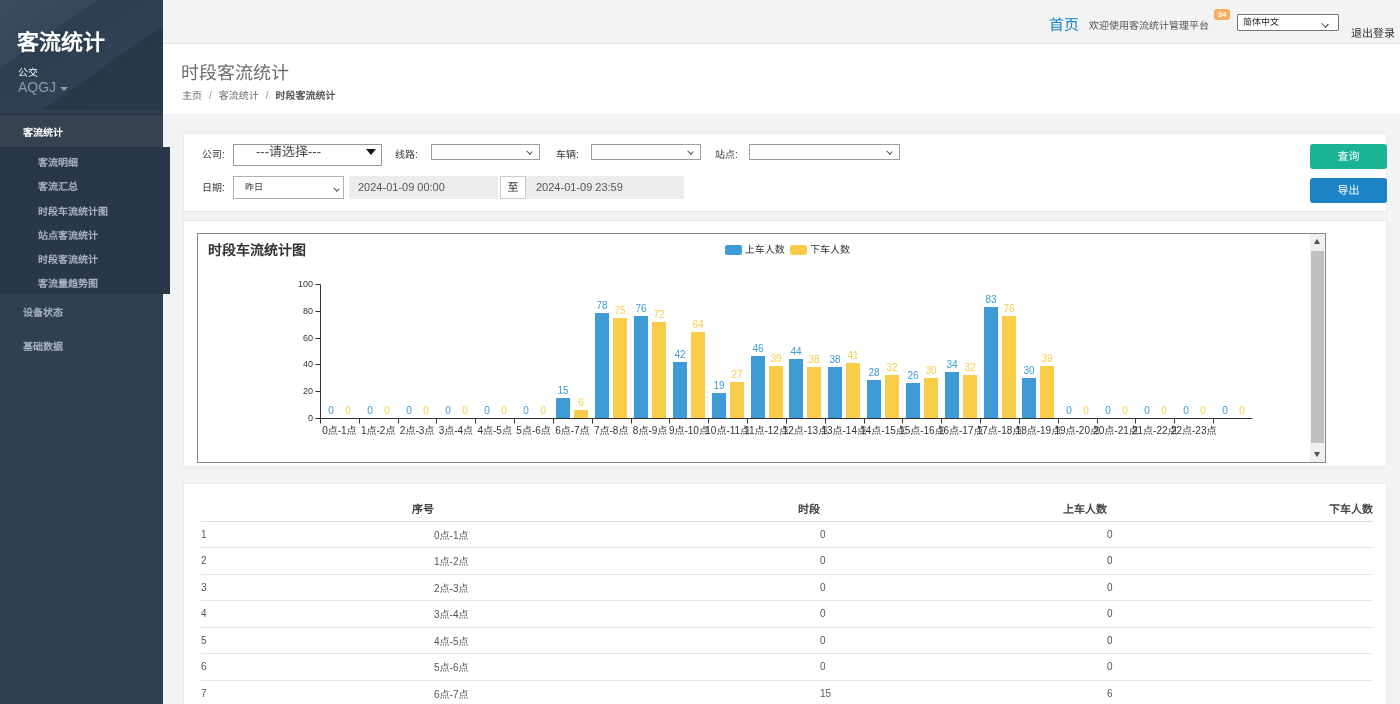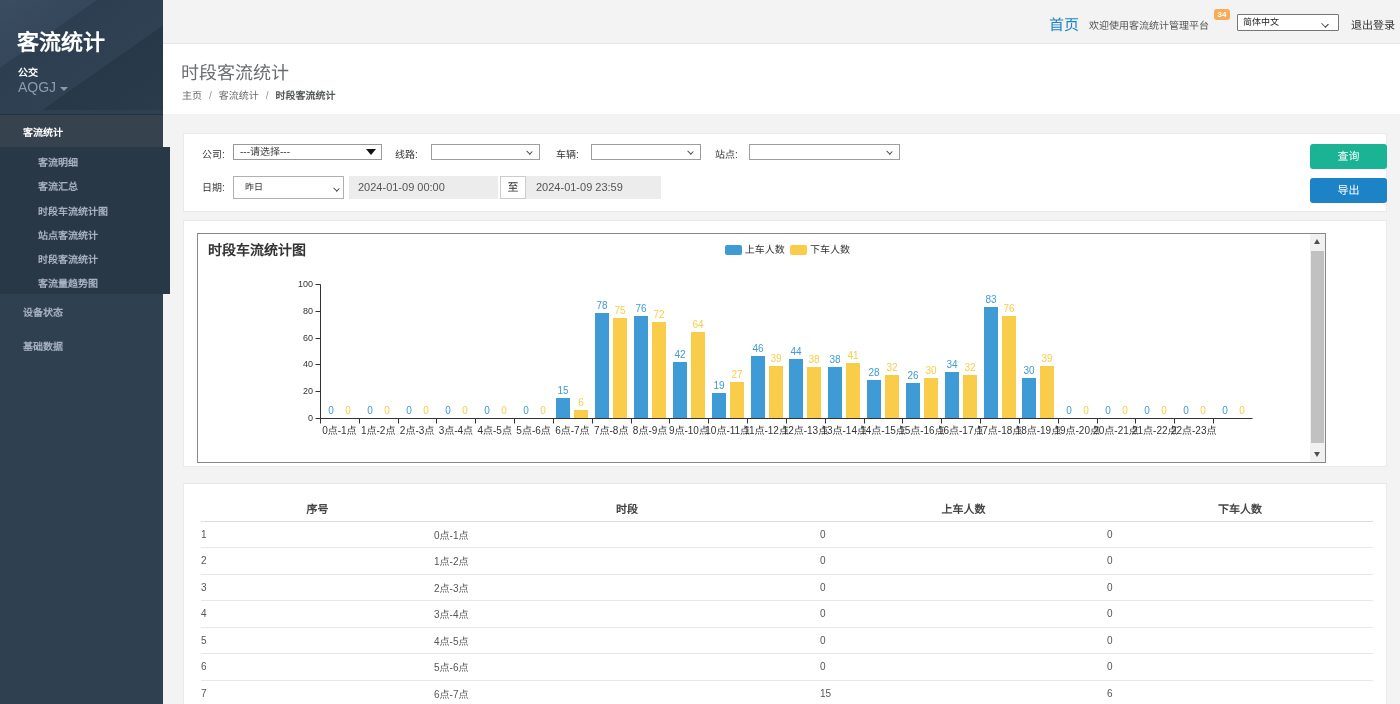--- a/index.html
+++ b/index.html
@@ -3,69 +3,69 @@
 <title>时段客流统计</title>
 <style>
 *{margin:0;padding:0;box-sizing:border-box}
 body{font-family:"Liberation Sans",sans-serif;background:#f3f3f4}
 #page{position:relative;width:1400px;height:704px;overflow:hidden;background:#f3f3f4}
 .abs{position:absolute}
 #sidebar{position:absolute;left:0;top:0;width:163px;height:704px;background:#2f4050}
 #navhead{position:absolute;left:0;top:0;width:163px;height:110px;
  background:linear-gradient(145deg,#3a4d61 0%,#35475a 30%,#2c3e50 30.5%,#2f4153 62%,#273848 62.5%,#2a3b4b 100%)}
 #navhead h1{position:absolute;left:17px;top:24px;font-size:22px;font-weight:bold;color:#fff}
-#navhead .co{position:absolute;left:18px;top:64px;font-size:10px;font-weight:bold;color:#fff}
+#navhead .co{position:absolute;left:18px;top:64px;font-size:10px;font-weight:normal;color:#fff}
 #navhead .usr{position:absolute;left:18px;top:79px;font-size:14px;color:#8a9cab}
 .caret{display:inline-block;width:0;height:0;border-left:4px solid transparent;border-right:4px solid transparent;border-top:4px solid #8a9cab;vertical-align:1px;margin-left:4px}
 .m1{position:absolute;left:0;width:163px;height:33px;line-height:33px;padding-left:23px;font-size:10px;font-weight:bold;color:#a7b1c2}
 #m-act{top:114px;background:#36424e;color:#fff;border-top:1px solid #223242;line-height:35px}
 #submenu{position:absolute;left:0;top:147px;width:170px;height:147px;background:#293846}
 .m2{position:absolute;left:38px;font-size:10px;line-height:11px;font-weight:bold;color:#a7b1c2}
 #topbar{position:absolute;left:163px;top:0;width:1237px;height:44px;background:#f3f3f4;border-bottom:1px solid #e4e5e7}
 #homelink{position:absolute;left:886px;top:13px;font-size:15px;color:#1c84c6}
 #welcome{position:absolute;left:926px;top:17px;font-size:10px;color:#555}
 #badge{position:absolute;left:1051px;top:9px;width:16px;height:11px;background:#f8ac59;color:#fff;border-radius:3px;font-size:8px;font-weight:bold;text-align:center;line-height:11px}
 #langsel{position:absolute;left:1074px;top:14px;width:102px;height:17px;border:1px solid #767676;border-radius:1px;background:#fff;font-size:9px;color:#222;line-height:15px;padding-left:5px}
-#logout{position:absolute;left:1188px;top:16px;font-size:11px;color:#333}
+#logout{position:absolute;left:1188px;top:24px;font-size:11px;color:#333}
 .chev{position:absolute;width:8px;height:8px}
 .chev:before{content:"";position:absolute;left:0;top:1px;width:5px;height:5px;border-right:1.5px solid #333;border-bottom:1.5px solid #333;transform:rotate(45deg) scale(1,.8)}
 #hband{position:absolute;left:163px;top:44px;width:1237px;height:70px;background:#fff}
 #hband h2{position:absolute;left:18px;top:14px;font-size:18px;font-weight:400;color:#6a6d70}
 #crumb{position:absolute;left:19px;top:43px;font-size:10px;color:#676a6c}
 #crumb b{color:#55585a}
 #crumb .sep{color:#999;padding:0 7px}
 .panel{position:absolute;left:183px;width:1204px;background:#fff;border:1px solid #e7eaec}
 #fpanel{top:133px;height:79px}
 #cpanel{top:220px;height:247px}
 #tpanel{top:483px;height:221px;border-bottom:none}
 .flabel{position:absolute;font-size:10px;color:#333;line-height:11px}
 .sel{position:absolute;top:10px;height:16px;border:1px solid #9d9d9d;background:#fff}
 .nchev:after{content:"";position:absolute;right:7px;top:4px;width:4px;height:4px;border-right:1.3px solid #444;border-bottom:1.3px solid #444;transform:rotate(45deg) scale(1,.8)}
-#msel{left:49px;top:10px;width:149px;height:16px;border:1px solid #999;background:#fff;font-size:10px;color:#444;line-height:14px;padding-left:6px}
+#msel{left:49px;top:10px;width:149px;height:22px;border:1px solid #999;background:#fff;font-size:13px;color:#444;line-height:14px;padding-left:22px}
 #msel:after{content:"";position:absolute;right:5px;top:4px;width:0;height:0;border-left:5px solid transparent;border-right:5px solid transparent;border-top:6.5px solid #111}
 #datesel{left:49px;top:42px;width:111px;height:23px;border:1px solid #b0b0b0;background:#fff;font-size:9px;color:#333;line-height:21px;padding-left:11px}
 #datesel:after{top:9px;right:4px}
 .dinput{position:absolute;top:42px;height:23px;background:#ececec;font-size:11px;color:#555;line-height:23px;padding-left:9px}
 #zhi{position:absolute;left:316px;top:42px;width:26px;height:23px;background:#fff;border:1px solid #ccc;font-size:11px;color:#333;text-align:center;line-height:21px}
 .btn{position:absolute;left:1126px;width:77px;height:25px;border-radius:3px;color:#fff;font-size:11px;text-align:center;line-height:25px}
 #btnq{top:10px;background:#1ab394}
 #btne{top:44px;background:#1c84c6}
 #cbox{position:absolute;left:13px;top:12px;width:1129px;height:230px;border:1px solid #888}
 #ctitle{position:absolute;left:10px;top:5px;font-size:14px;font-weight:bold;color:#333}
 #legend{position:absolute;left:527px;top:10px;font-size:10px;color:#333;line-height:11px}
 .lsw{display:inline-block;width:17px;height:10px;border-radius:2px;vertical-align:-2px}
 #sbar{position:absolute;right:0;top:0;width:15px;height:228px;background:#f1f1f1}
 .sarr{position:absolute;left:0;width:15px;height:16px;background:#f1f1f1}
 .sarr:before{content:"";position:absolute;left:4px;width:0;height:0;border-left:3.5px solid transparent;border-right:3.5px solid transparent}
 #sup:before{top:5px;border-bottom:5px solid #505050}
 #sdn{bottom:0}
 #sdn:before{top:6px;border-top:5px solid #505050}
 #sthumb{position:absolute;left:1px;top:17px;width:13px;height:192px;background:#c1c1c1}
 #tpanel table{position:absolute;left:17px;top:12px;width:1172px;border-collapse:collapse;table-layout:fixed}
-#tpanel th{text-align:center;font-weight:bold;color:#454545;font-size:11px;height:25px;border-bottom:1px solid #dedede;vertical-align:middle}
+#tpanel th{text-align:right;font-weight:bold;color:#454545;font-size:11px;height:25px;border-bottom:1px solid #dedede;vertical-align:middle}
 #tpanel td{color:#555;font-size:10px;height:26.5px;border-bottom:1px solid #e7e7e7;vertical-align:middle}
 </style></head><body>
 <div id="page">
  <div id="sidebar">
   <div id="navhead">
     <h1>客流统计</h1>
     <div class="co">公交</div>
     <div class="usr">AQGJ<span class="caret"></span></div>
   </div>
   <div class="m1" id="m-act">客流统计</div>
@@ -97,21 +97,21 @@
   <div class="flabel" style="left:211px;top:15px">线路:</div>
   <div class="sel nchev" style="left:247px;width:109px"></div>
   <div class="flabel" style="left:372px;top:15px">车辆:</div>
   <div class="sel nchev" style="left:407px;width:110px"></div>
   <div class="flabel" style="left:531px;top:15px">站点:</div>
   <div class="sel nchev" style="left:565px;width:151px"></div>
   <div class="flabel" style="left:18px;top:48px">日期:</div>
   <div id="datesel" class="abs nchev">昨日</div>
   <div class="dinput" style="left:165px;width:149px">2024-01-09 00:00</div>
   <div id="zhi">至</div>
-  <div class="dinput" style="left:342px;width:135px;padding-left:10px">2024-01-09 23:59</div>
+  <div class="dinput" style="left:342px;width:158px;padding-left:10px">2024-01-09 23:59</div>
   <div class="btn" id="btnq">查询</div>
   <div class="btn" id="btne">导出</div>
  </div>
  <div class="panel" id="cpanel">
   <div id="cbox">
     <div id="ctitle">时段车流统计图</div>
     <div id="legend"><span class="lsw" style="background:#3e9bd6"></span> 上车人数&nbsp;&nbsp;<span class="lsw" style="background:#f9cd49"></span> 下车人数</div>
     <svg width="1176" height="229" viewBox="0 0 1176 229" style="position:absolute;left:0;top:0" font-family="Liberation Sans,sans-serif">
 <line x1="122.5" y1="50.5" x2="122.5" y2="185.5" stroke="#333" stroke-width="1"></line>
 <line x1="122.5" y1="184.5" x2="1054.5" y2="184.5" stroke="#333" stroke-width="1"></line>

